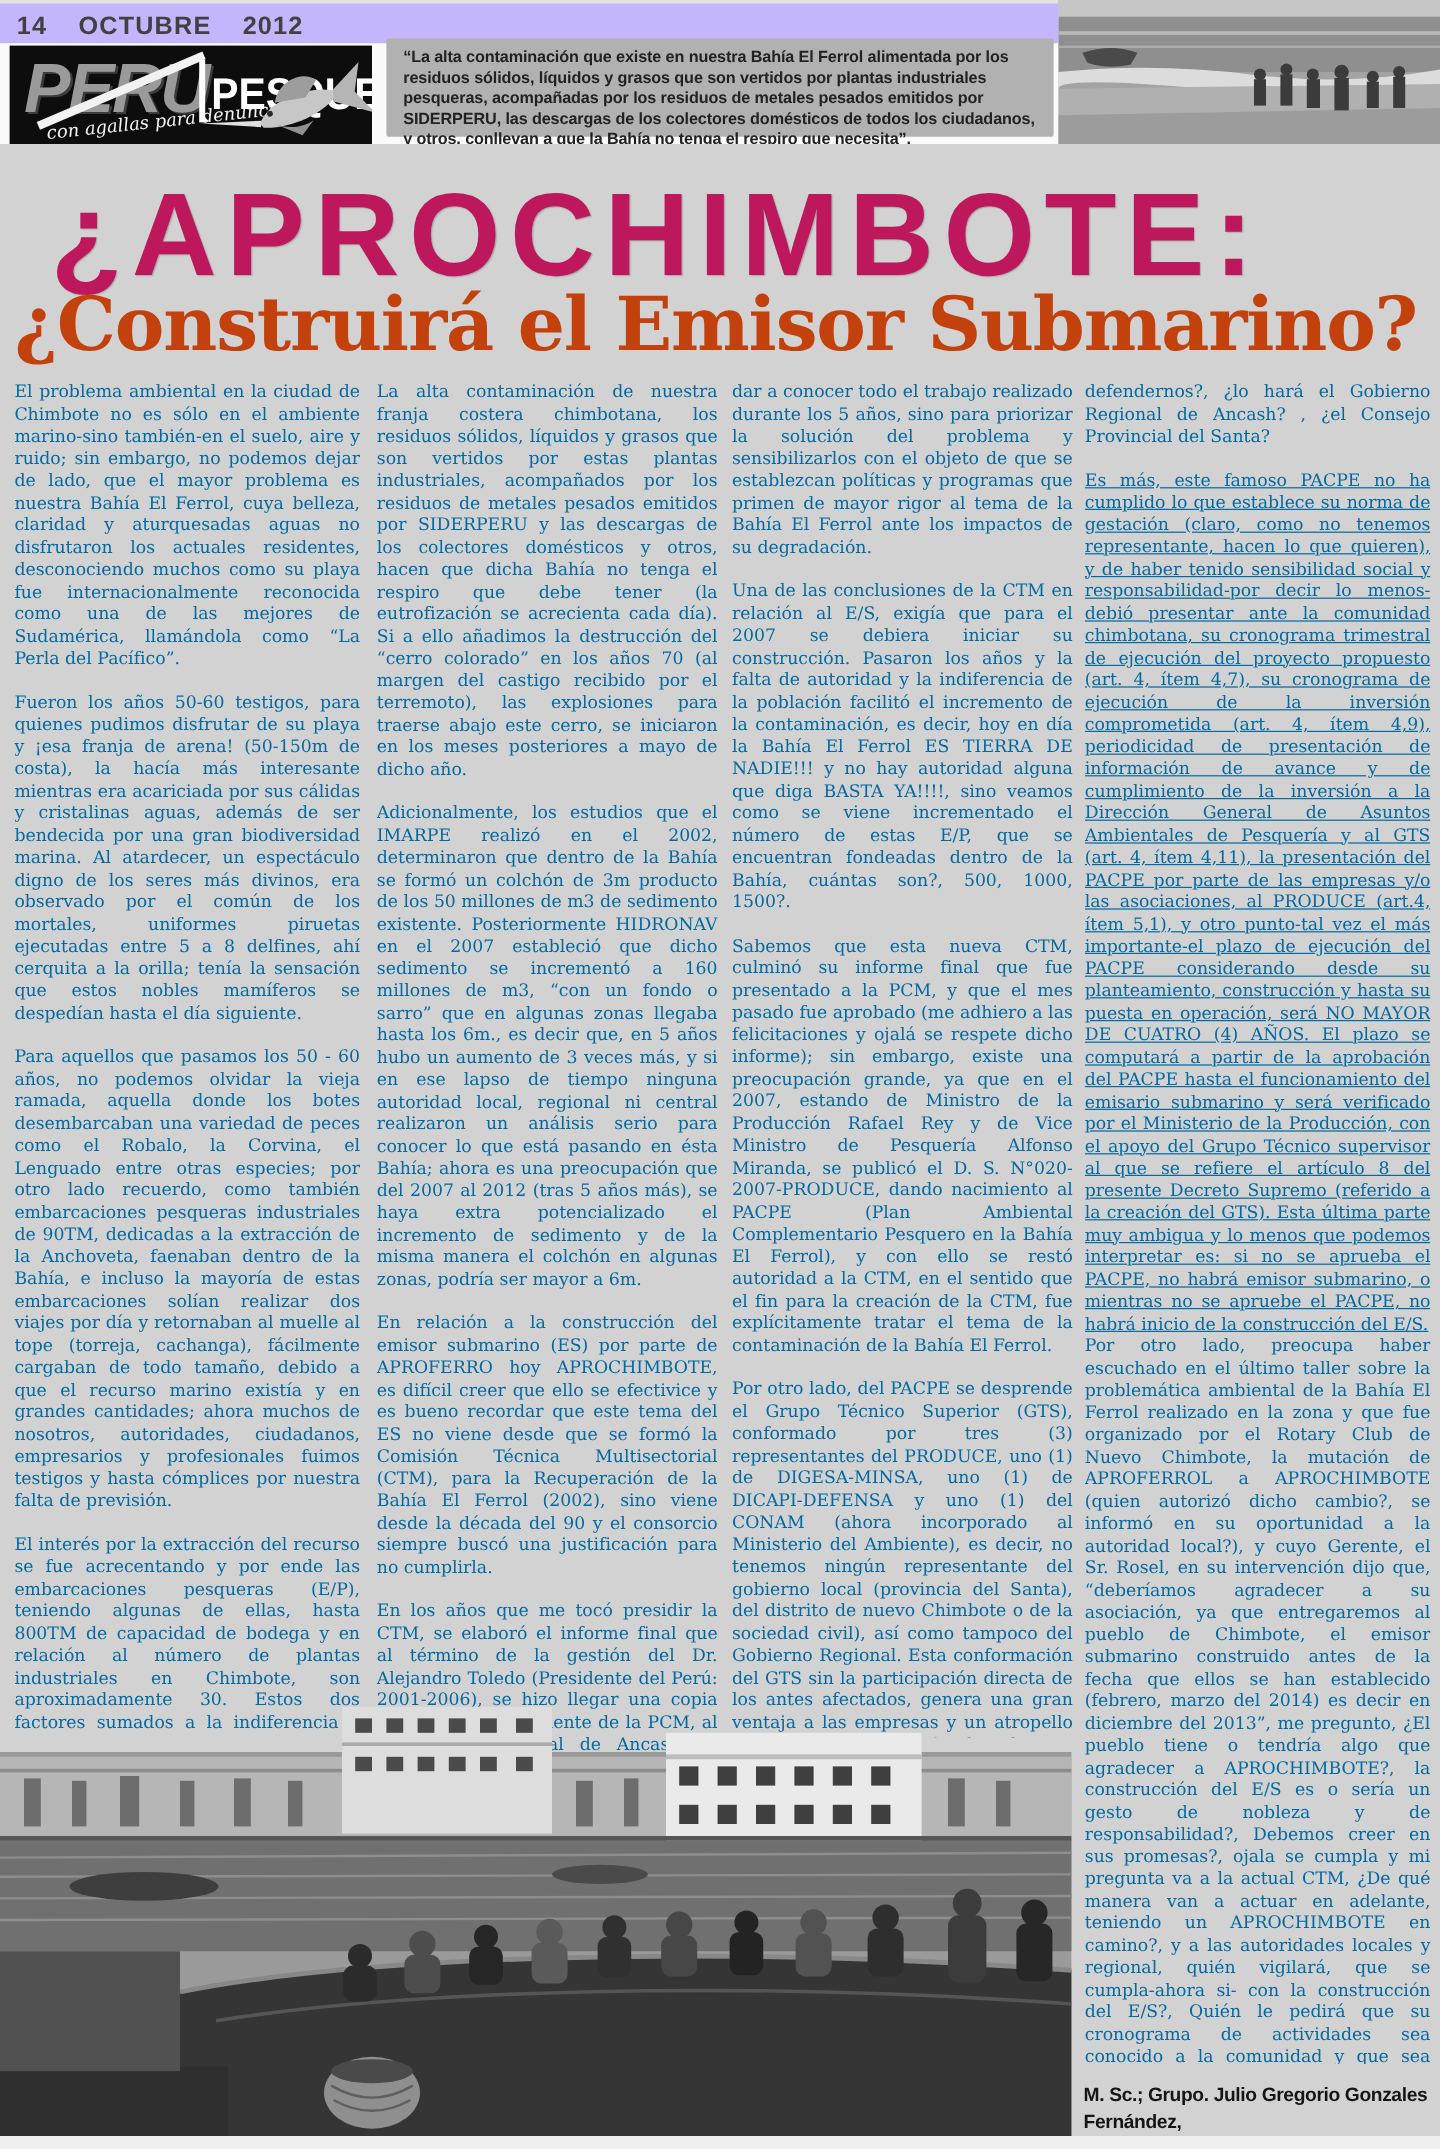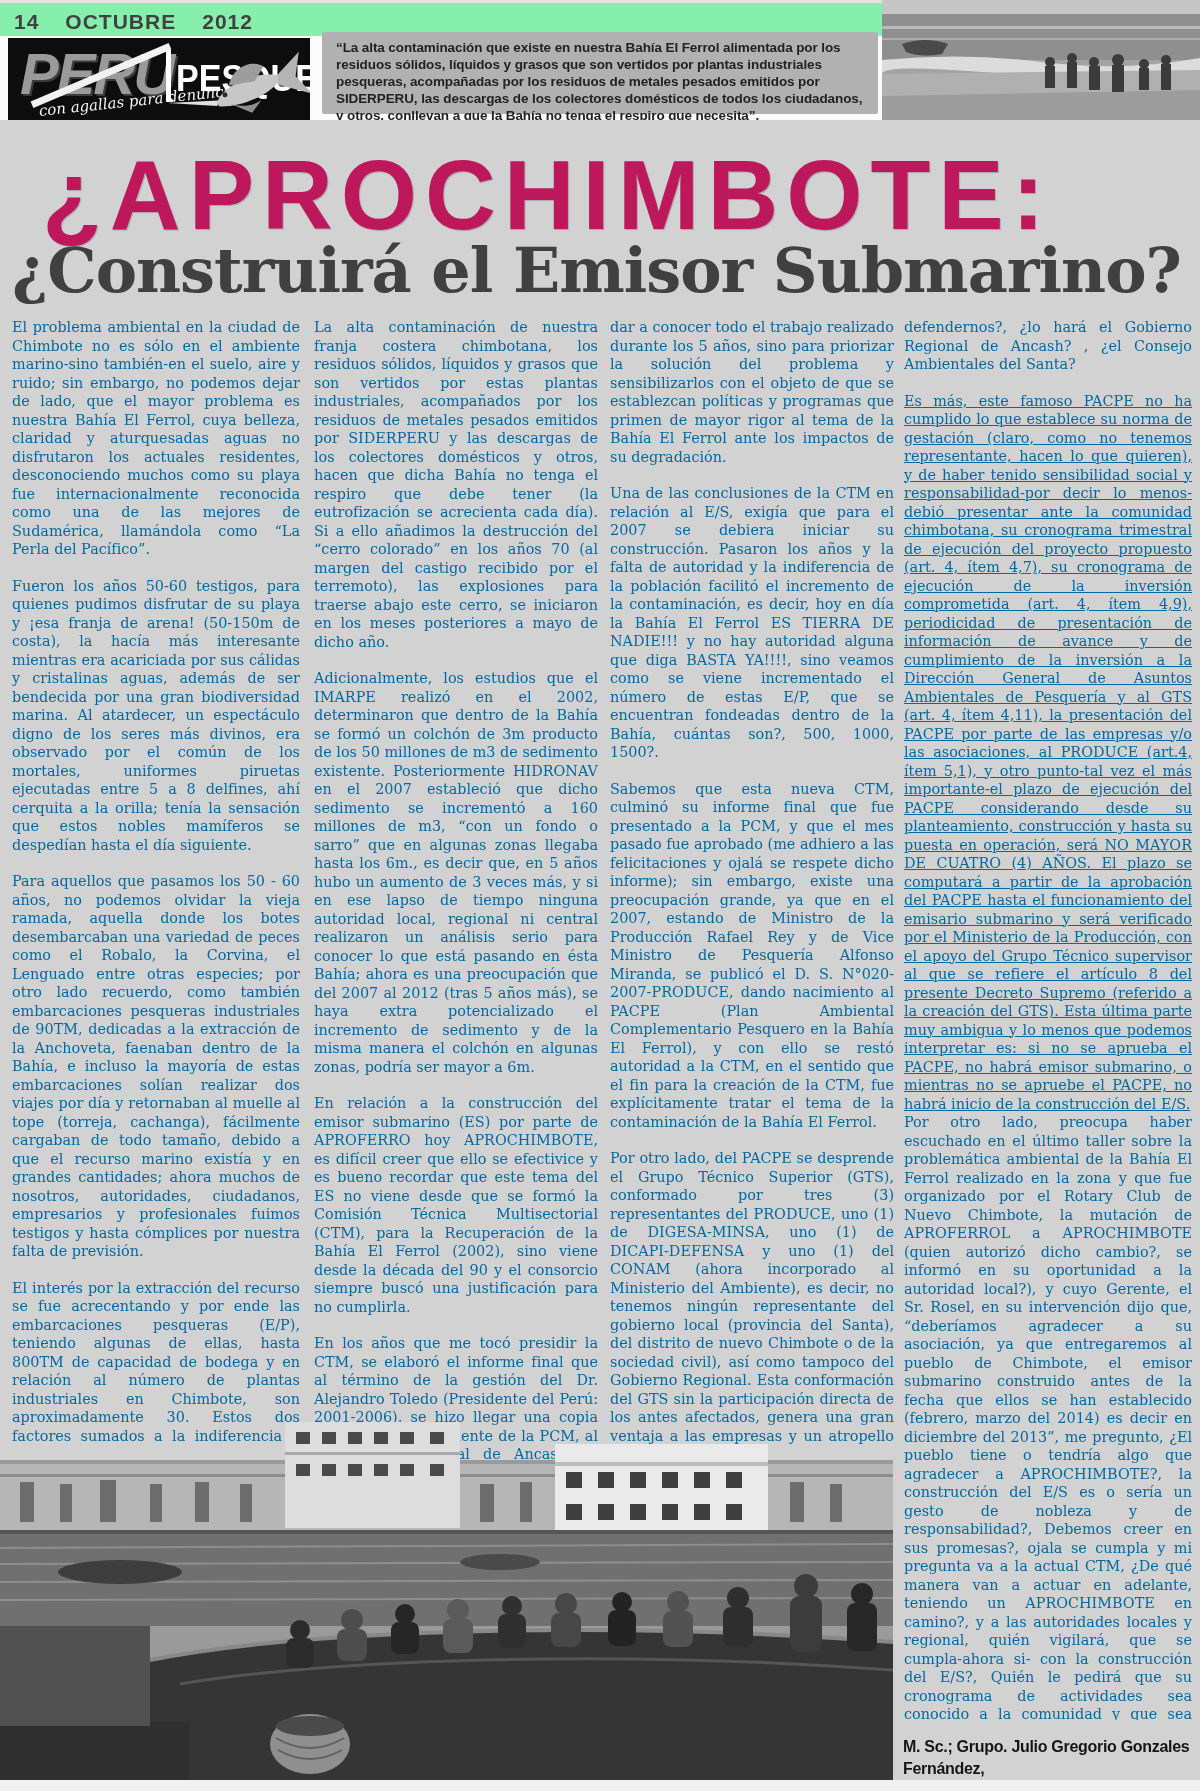--- a/index.html
+++ b/index.html
@@ -1,19 +1,19 @@
 <!DOCTYPE html>
 <html lang="es"><head>
 <meta charset="utf-8">
 <style>
   html,body{margin:0;padding:0;background:#ffffff;}
   .page{position:relative;width:1200px;height:1791px;background:#f4f4f4;overflow:hidden;
         font-family:"Liberation Sans",sans-serif;}
   
-  .topbar{position:absolute;left:0;top:0;width:882px;height:36px;background:#86efac;
+  .topbar{position:absolute;left:0;top:0;width:882px;height:36px;background:#c4b5fd;
           border-top:3px solid #e2e2e2;}
   .date{position:absolute;left:14px;top:7px;font-size:21px;font-weight:bold;color:#414141;letter-spacing:1px;}
   .date span{margin-right:26px;}
   .header-strip{position:absolute;left:0;top:36px;width:882px;height:84px;background:#fbfbfb;}
   .logo-box{position:absolute;left:8px;top:38px;width:302px;height:95px;background:#0d0d0d;overflow:hidden;}
   .logo-peru{position:absolute;left:12px;top:2px;font-size:58px;font-weight:bold;font-style:italic;
              color:#9a9a9a;letter-spacing:-2px;text-shadow:2px 2px 0 #3c3c3c;}
   .logo-slash{position:absolute;left:18px;top:34px;width:150px;height:7px;background:#f2f2f2;
               transform:rotate(-23deg);}
   .logo-bar{position:absolute;left:158px;top:12px;width:5px;height:52px;background:#ffffff;}
@@ -26,21 +26,21 @@
              border-radius:2px;}
   .quote-text{position:absolute;left:14px;top:7px;width:528px;font-size:13.5px;line-height:17px;
               font-weight:bold;color:#222222;letter-spacing:-0.1px;text-align:left;}
   .header-photo{position:absolute;left:882px;top:0;width:318px;height:120px;}
   
   .content-bg{position:absolute;left:0;top:120px;width:1200px;height:1660px;background:#d2d2d2;}
   .headline1{position:absolute;left:42px;top:146px;font-family:"Liberation Sans",sans-serif;
              font-weight:bold;font-size:98px;line-height:1;letter-spacing:8px;color:#be185d;
              text-shadow:1px 1px 1px #a7a7a7;}
   .headline2{position:absolute;left:12px;top:240px;font-family:"DejaVu Serif",serif;font-weight:bold;
-             font-size:62px;line-height:1;color:#404040;white-space:nowrap;letter-spacing:-1px;}
+             font-size:62px;line-height:1;color:#c2410c;white-space:nowrap;letter-spacing:-1px;}
   .col{position:absolute;top:318px;font-family:"DejaVu Serif",serif;font-size:14.4px;line-height:18.5px;
        color:#0369a1;text-align:justify;overflow:hidden;}
   .col p{margin:0 0 18px 0;}
   #col1{left:12px;width:288px;height:1125px;}
   #col2{left:314px;width:284px;height:1145px;}
   #col3{left:610px;width:284px;height:1130px;}
   #col4{left:904px;width:288px;height:1402px;}
   #col4 p:nth-child(2){margin-bottom:0;text-decoration:underline;}
   
   .bottom-photo{position:absolute;left:0;top:1422px;width:893px;height:358px;}
@@ -124,21 +124,21 @@
       <p>En relación a la construcción del emisor submarino (ES) por parte de APROFERRO hoy APROCHIMBOTE, es difícil creer que ello se efectivice y es bueno recordar que este tema del ES no viene desde que se formó la Comisión Técnica Multisectorial (CTM), para la Recuperación de la Bahía El Ferrol (2002), sino viene desde la década del 90 y el consorcio siempre buscó una justificación para no cumplirla.</p>
       <p>En los años que me tocó presidir la CTM, se elaboró el informe final que al término de la gestión del Dr. Alejandro Toledo (Presidente del Perú: 2001-2006), se hizo llegar una copia con cargo, al Presidente de la PCM, al Presidente Regional de Ancash, al Alcalde de la Provincia del Santa y al Colegio de Abogados de la Provincia del Santa, no solo con la finalidad de</p>
     </div>
   <div id="col3" class="col">
       <p>dar a conocer todo el trabajo realizado durante los 5 años, sino para priorizar la solución del problema y sensibilizarlos con el objeto de que se establezcan políticas y programas que primen de mayor rigor al tema de la Bahía El Ferrol ante los impactos de su degradación.</p>
       <p>Una de las conclusiones de la CTM en relación al E/S, exigía que para el 2007 se debiera iniciar su construcción. Pasaron los años y la falta de autoridad y la indiferencia de la población facilitó el incremento de la contaminación, es decir, hoy en día la Bahía El Ferrol ES TIERRA DE NADIE!!! y no hay autoridad alguna que diga BASTA YA!!!!, sino veamos como se viene incrementado el número de estas E/P, que se encuentran fondeadas dentro de la Bahía, cuántas son?, 500, 1000, 1500?.</p>
       <p>Sabemos que esta nueva CTM, culminó su informe final que fue presentado a la PCM, y que el mes pasado fue aprobado (me adhiero a las felicitaciones y ojalá se respete dicho informe); sin embargo, existe una preocupación grande, ya que en el 2007, estando de Ministro de la Producción Rafael Rey y de Vice Ministro de Pesquería Alfonso Miranda, se publicó el D. S. N°020-2007-PRODUCE, dando nacimiento al PACPE (Plan Ambiental Complementario Pesquero en la Bahía El Ferrol), y con ello se restó autoridad a la CTM, en el sentido que el fin para la creación de la CTM, fue explícitamente tratar el tema de la contaminación de la Bahía El Ferrol.</p>
       <p>Por otro lado, del PACPE se desprende el Grupo Técnico Superior (GTS), conformado por tres (3) representantes del PRODUCE, uno (1) de DIGESA-MINSA, uno (1) de DICAPI-DEFENSA y uno (1) del CONAM (ahora incorporado al Ministerio del Ambiente), es decir, no tenemos ningún representante del gobierno local (provincia del Santa), del distrito de nuevo Chimbote o de la sociedad civil), así como tampoco del Gobierno Regional. Esta conformación del GTS sin la participación directa de los antes afectados, genera una gran ventaja a las empresas y un atropello a la población al privarles de una mejor calidad de vida, por tanto, siguen burlándose y mofándose del poblador chimbotano, y como bien se dice en un programa televisivo extranjero,… ¿quién podrá</p>
     </div>
   <div id="col4" class="col">
-      <p>defendernos?, ¿lo hará el Gobierno Regional de Ancash? , ¿el Consejo Ambientales del Santa?</p>
+      <p>defendernos?, ¿lo hará el Gobierno Regional de Ancash? , ¿el Consejo Provincial del Santa?</p>
       <p>Es más, este famoso PACPE no ha cumplido lo que establece su norma de gestación (claro, como no tenemos representante, hacen lo que quieren), y de haber tenido sensibilidad social y responsabilidad-por decir lo menos- debió presentar ante la comunidad chimbotana, su cronograma trimestral de ejecución del proyecto propuesto (art. 4, ítem 4,7), su cronograma de ejecución de la inversión comprometida (art. 4, ítem 4,9), periodicidad de presentación de información de avance y de cumplimiento de la inversión a la Dirección General de Asuntos Ambientales de Pesquería y al GTS (art. 4, ítem 4,11), la presentación del PACPE por parte de las empresas y/o las asociaciones, al PRODUCE (art.4, ítem 5,1), y otro punto-tal vez el más importante-el plazo de ejecución del PACPE considerando desde su planteamiento, construcción y hasta su puesta en operación, será NO MAYOR DE CUATRO (4) AÑOS. El plazo se computará a partir de la aprobación del PACPE hasta el funcionamiento del emisario submarino y será verificado por el Ministerio de la Producción, con el apoyo del Grupo Técnico supervisor al que se refiere el artículo 8 del presente Decreto Supremo (referido a la creación del GTS). Esta última parte muy ambigua y lo menos que podemos interpretar es: si no se aprueba el PACPE, no habrá emisor submarino, o mientras no se apruebe el PACPE, no habrá inicio de la construcción del E/S.</p>
       <p>Por otro lado, preocupa haber escuchado en el último taller sobre la problemática ambiental de la Bahía El Ferrol realizado en la zona y que fue organizado por el Rotary Club de Nuevo Chimbote, la mutación de APROFERROL a APROCHIMBOTE (quien autorizó dicho cambio?, se informó en su oportunidad a la autoridad local?), y cuyo Gerente, el Sr. Rosel, en su intervención dijo que, “deberíamos agradecer a su asociación, ya que entregaremos al pueblo de Chimbote, el emisor submarino construido antes de la fecha que ellos se han establecido (febrero, marzo del 2014) es decir en diciembre del 2013”, me pregunto, ¿El pueblo tiene o tendría algo que agradecer a APROCHIMBOTE?, la construcción del E/S es o sería un gesto de nobleza y de responsabilidad?, Debemos creer en sus promesas?, ojala se cumpla y mi pregunta va a la actual CTM, ¿De qué manera van a actuar en adelante, teniendo un APROCHIMBOTE en camino?, y a las autoridades locales y regional, quién vigilará, que se cumpla-ahora si- con la construcción del E/S?, Quién le pedirá que su cronograma de actividades sea conocido a la comunidad y que sea demostrativo y visible lo que se viene trabajando y quemando por etapas?, será posible que la Autoridad Provincial imponga las multas por el incumplimiento de su cronograma de actividades, sabiendo que no son miembros del GTS-PACPE?.</p>
     </div>
 
   <svg class="bottom-photo" viewBox="0 0 893 358" preserveAspectRatio="none">
 
     <rect x="0" y="38" width="893" height="320" fill="#9a9a9a"></rect>
 
     <rect x="0" y="42" width="893" height="66" fill="#b6b6b6"></rect>
     <g fill="#6d6d6d">

